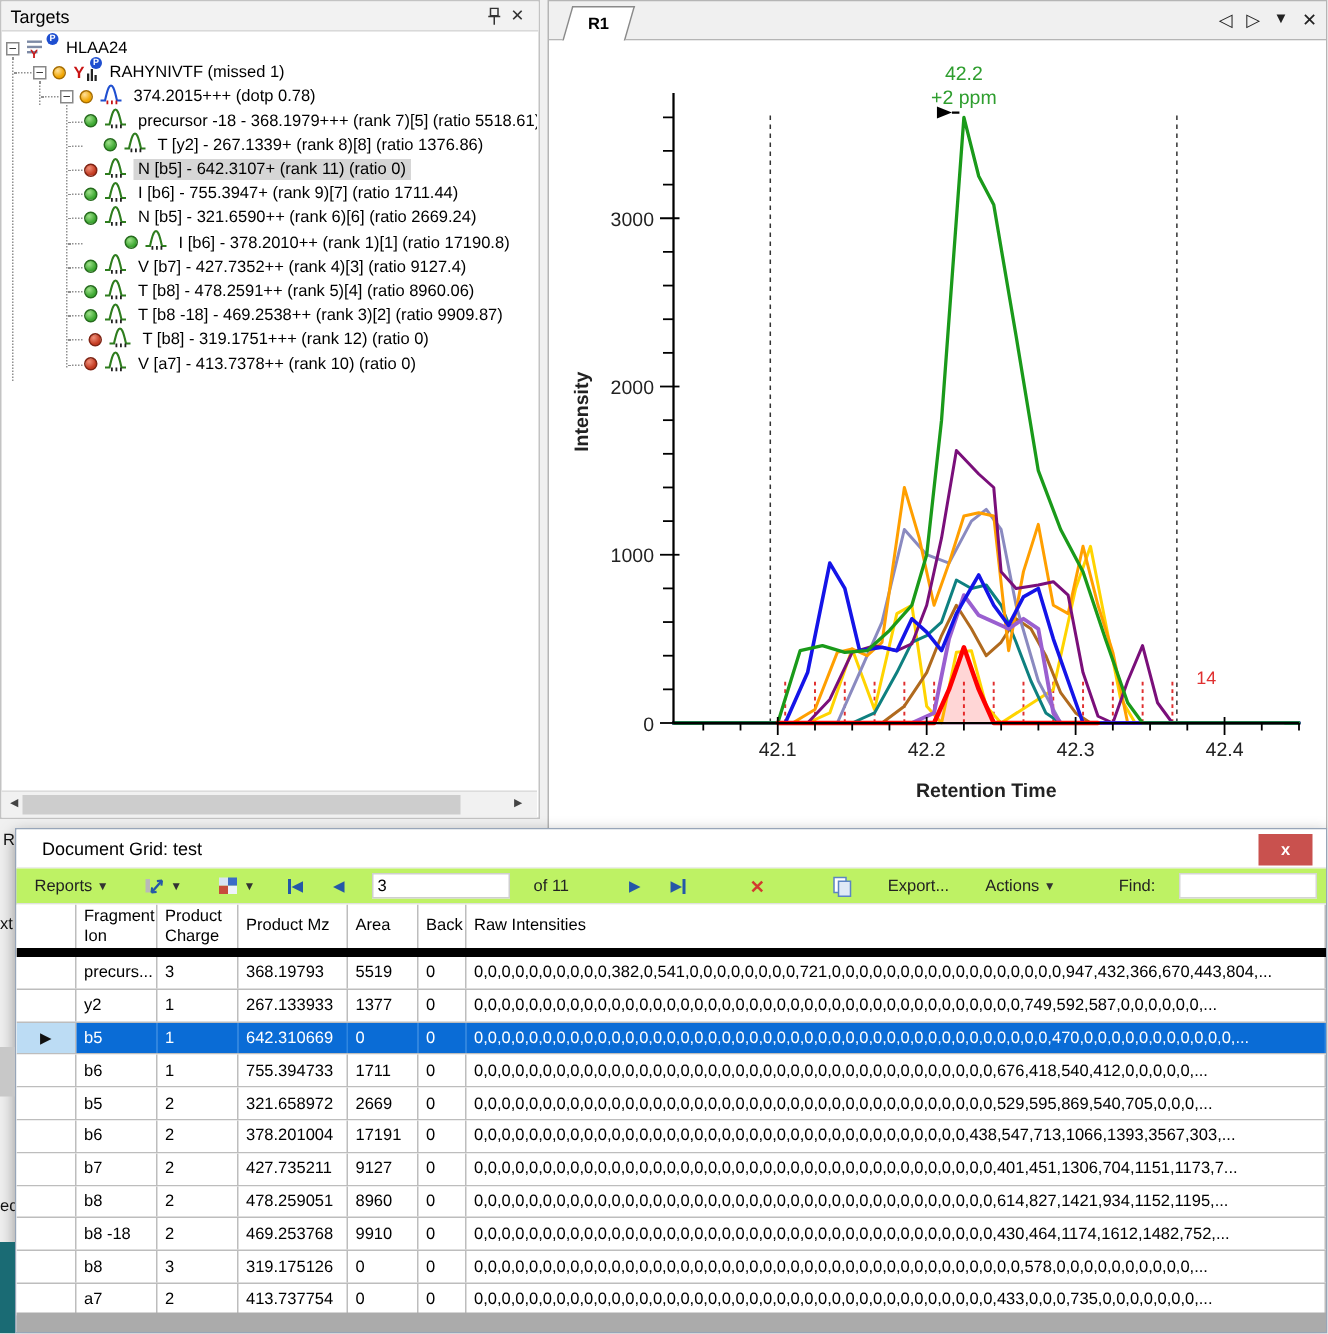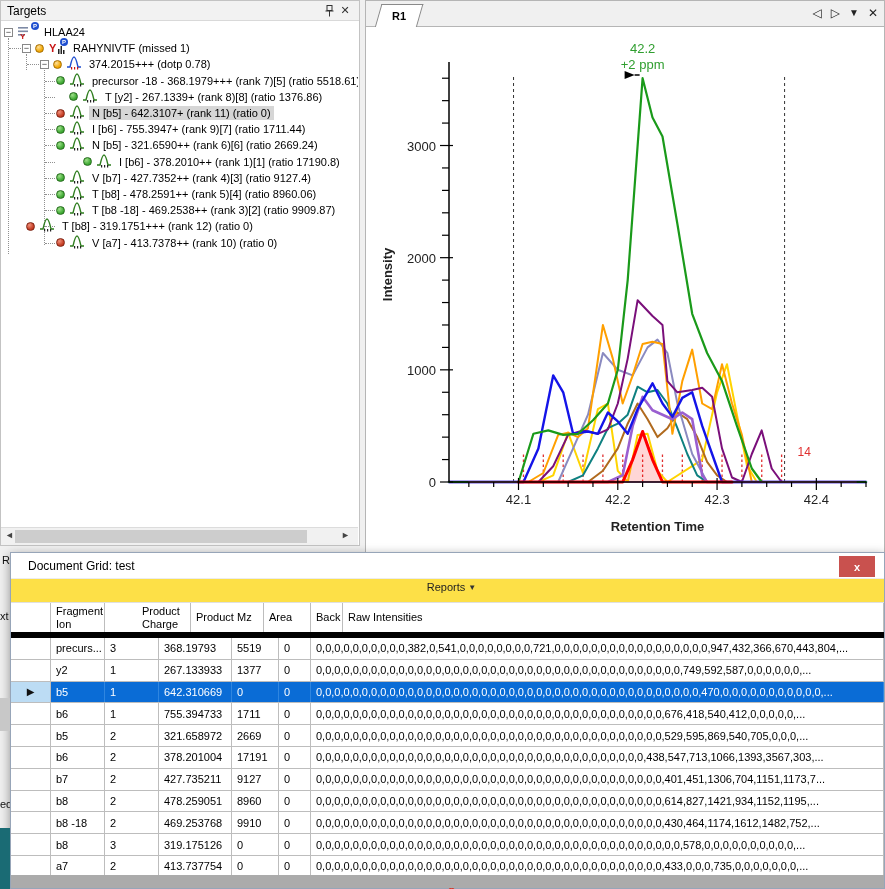--- a/index.html
+++ b/index.html
@@ -42,22 +42,22 @@
   .winicons span{cursor:pointer;line-height:16px;}
   #chart-area{position:absolute;left:0;top:26px;width:518px;height:526px;background:#fff;}
 
   
   #grid-window{position:absolute;left:10px;top:552px;width:875px;height:337px;background:#fff;border:1px solid #97a5b8;
     box-shadow:0 3px 10px rgba(0,0,0,.4);}
   .gtitle{position:absolute;left:0;top:0;right:0;height:26px;background:#fff;display:flex;align-items:center;
     font-size:12px;color:#000;padding-left:17px;border-bottom:1px solid #ececec;}
   .gclose{position:absolute;right:9px;top:3px;width:36px;height:21px;background:#c9514e;color:#fff;font-size:11px;font-weight:bold;
     display:flex;align-items:center;justify-content:center;cursor:pointer;}
-  .gtoolbar{position:absolute;left:0;top:26px;right:0;height:24px;background:#fde047;border-bottom:1px solid #e0e0e0;
-    display:flex;align-items:center;font-size:11px;color:#222;padding-left:8px;gap:16px;white-space:nowrap;flex-direction:column;}
+  .gtoolbar{position:absolute;left:0;top:26px;right:0;height:24px;background:#bef264;border-bottom:1px solid #e0e0e0;
+    display:flex;align-items:center;font-size:11px;color:#222;padding-left:8px;gap:16px;white-space:nowrap;}
   .tbtn{display:inline-flex;align-items:center;gap:3px;padding:2px 4px;cursor:pointer;border-radius:2px;}
   .caret{font-size:8px;color:#333;}
   .tsep{width:1px;height:16px;background:#d8d8d8;margin:0 3px;}
   .navarr{color:#2558a8;font-size:10px;cursor:pointer;padding:1px 2px;display:inline-flex;align-items:center;}
   .navbar{display:inline-block;width:2px;height:10px;background:#2558a8;}
   .pagebox{width:92px;height:17px;border:1px solid #cfcfcf;background:#fff;font-size:11px;padding:0 3px;}
   .redx{color:#d23b2e;font-weight:bold;font-size:12px;cursor:pointer;padding:0 3px;}
   .findbox{width:92px;height:17px;border:1px solid #d5d5d5;background:#fff;font-size:11px;padding:0 3px;}
   .aabtn{width:24px;height:20px;border:1px solid #4f7fc1;background:#f2f7fd;display:inline-flex;align-items:flex-start;
     justify-content:center;cursor:pointer;font-size:11px;font-weight:bold;color:#111;line-height:18px;}
@@ -226,21 +226,21 @@
           <span class="dot dot-green"></span>
           <span class="ticon"><svg width="16" height="14">
               <path d="M1 11 L4 11 C6 2 7 1 8 1 C9 1 10 2 12 11 L15 11" stroke="#2e7d1e" stroke-width="1.4" fill="none"></path>
               <rect x="5" y="11" width="1.2" height="2.5" fill="#222"></rect>
               <rect x="8" y="11" width="1.2" height="2.5" fill="#222"></rect>
               <rect x="11" y="11" width="1.2" height="2.5" fill="#222"></rect>
             </svg></span>
           <span class="tlabel">T [b8 -18] - 469.2538++ (rank 3)[2] (ratio 9909.87)</span>
         </div>
         <div class="hdot" style="left: 44px; top: 204.4px; width: 10px;"></div>
-        <div class="trow" style="top: 196.4px; padding-left: 25px;">
+        <div class="trow" style="top: 196.4px; padding-left: 58px;">
           <span class="dot dot-red"></span>
           <span class="ticon"><svg width="16" height="14">
               <path d="M1 11 L4 11 C6 2 7 1 8 1 C9 1 10 2 12 11 L15 11" stroke="#2e7d1e" stroke-width="1.4" fill="none"></path>
               <rect x="5" y="11" width="1.2" height="2.5" fill="#222"></rect>
               <rect x="8" y="11" width="1.2" height="2.5" fill="#222"></rect>
               <rect x="11" y="11" width="1.2" height="2.5" fill="#222"></rect>
             </svg></span>
           <span class="tlabel">T [b8] - 319.1751+++ (rank 12) (ratio 0)</span>
         </div>
         <div class="hdot" style="left: 44px; top: 220.6px; width: 10px;"></div>
@@ -417,21 +417,21 @@
       <span class="tsep"></span>
       <span>Find:</span>
       <input class="findbox" style="">
       <span class="aabtn">A<sup>a</sup></span>
       <span class="tsep"></span>
     </div>
     <div id="gridbody">
         <div class="grow ghead">
           <div class="gcell rowhdr" style="width: 40px;"></div>
           <div class="gcell" style="width: 54px;">Fragment Ion</div>
-          <div class="gcell" style="width: 54px; margin-left: 32px;">Product Charge</div>
+          <div class="gcell" style="width: 54px;">Product Charge</div>
           <div class="gcell" style="width: 73px;">Product Mz</div>
           <div class="gcell" style="width: 47px;">Area</div>
           <div class="gcell" style="width: 32px;">Back</div>
           <div class="gcell" style="width: 573px; flex: 1 1 0%;">Raw Intensities</div>
         </div>
         <div class="grow">
           <div class="gcell rowhdr" style="width: 40px;"></div>
           <div class="gcell" style="width: 54px;">precurs...</div>
           <div class="gcell" style="width: 54px;">3</div>
           <div class="gcell" style="width: 73px;">368.19793</div>

